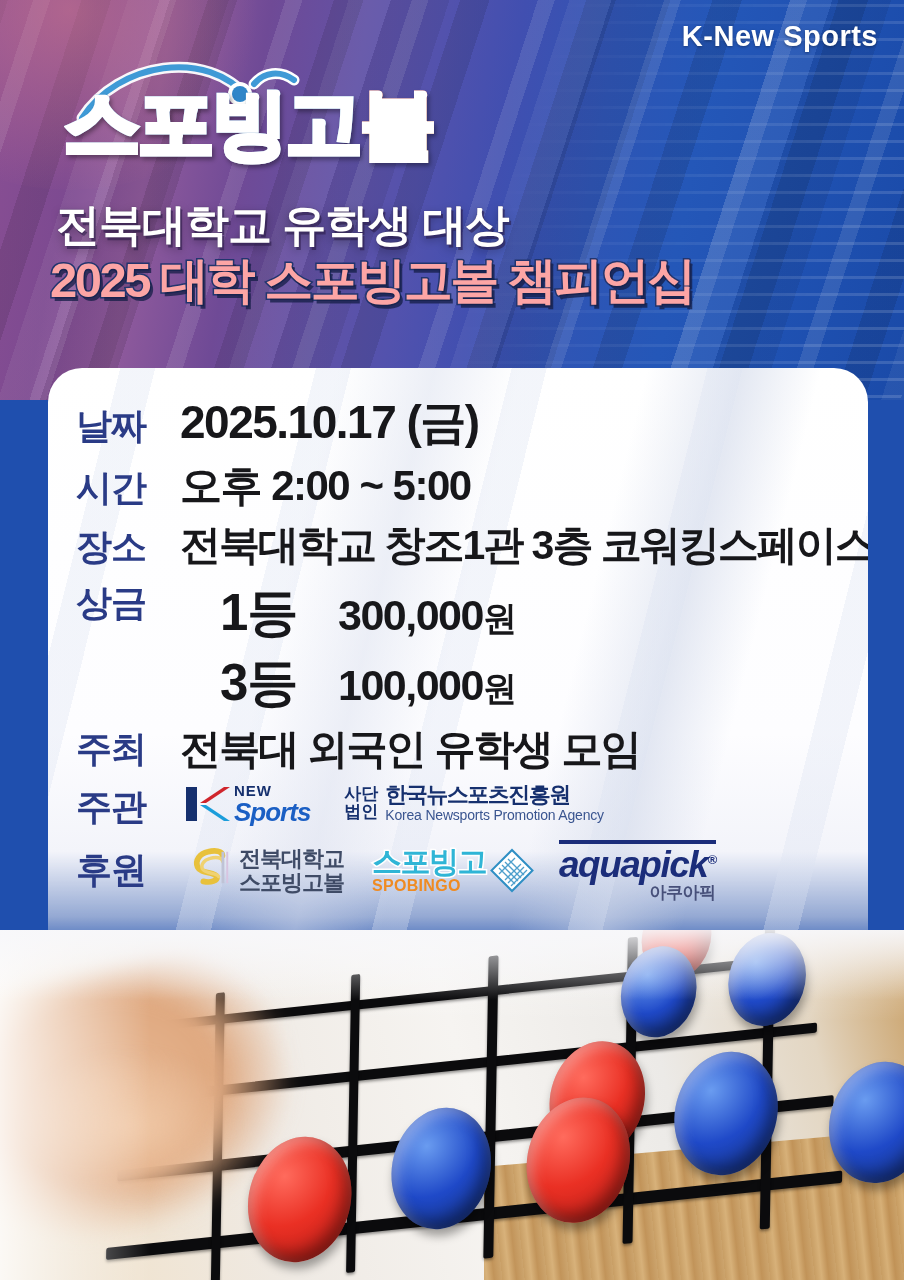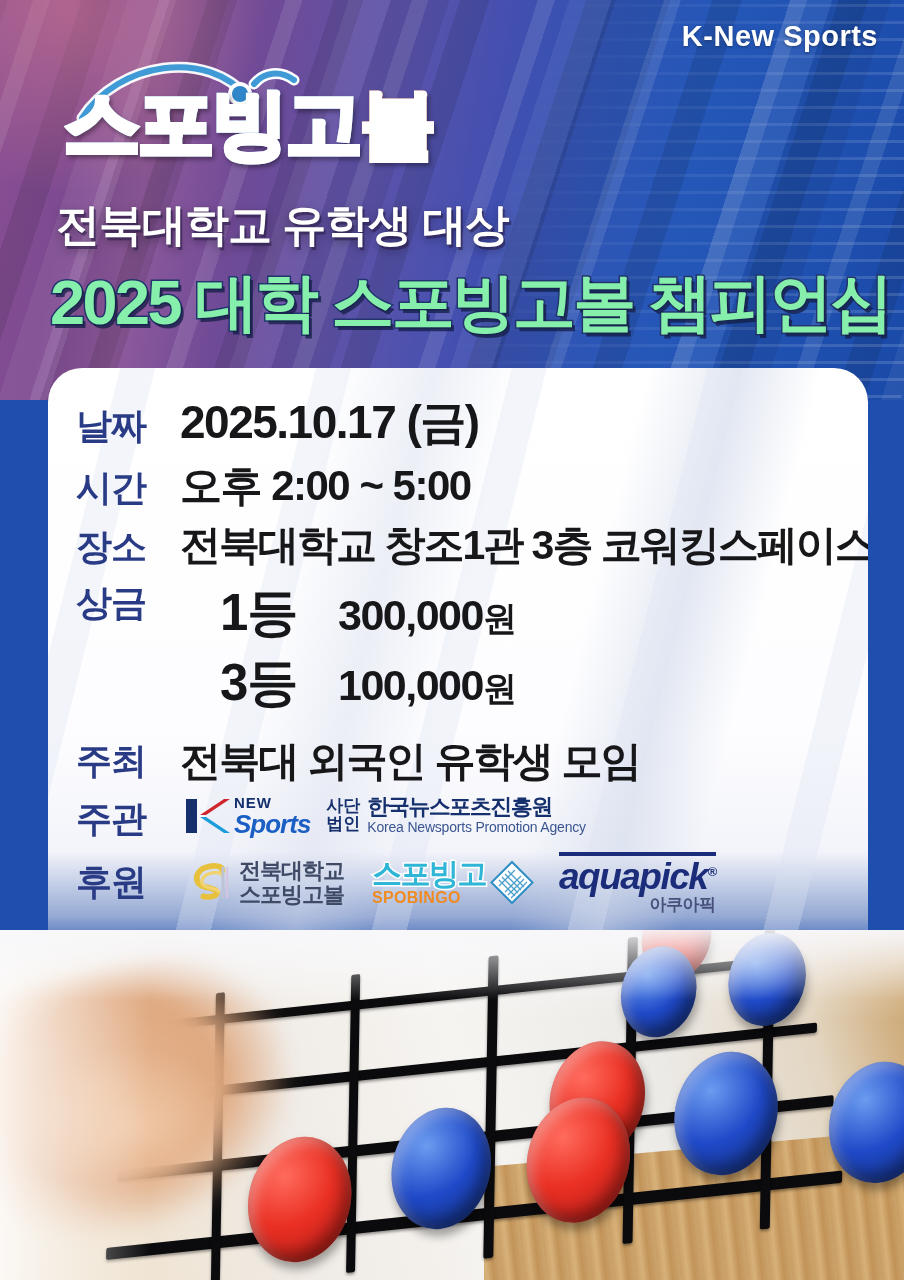--- a/index.html
+++ b/index.html
@@ -75,22 +75,22 @@
   .bw-blue{background-image:linear-gradient(180deg,#2f7fc4 0%,#4c9fd8 38%,#9fd2ee 72%,#dff0fb 100%);}
   .bw-orange{background-image:linear-gradient(180deg,#d8342a 0%,#e9632c 42%,#f0a348 78%,#f7cf8e 100%);}
 
   
   .subtitle{
     position:absolute;left:56px;top:196px;
     font-size:44px;font-weight:bold;color:#ffffff;letter-spacing:-1px;
     text-shadow:0 0 1px #3a2a55, 2px 3px 0 rgba(40,25,70,.55), 0 4px 10px rgba(0,0,0,.35);
   }
   .maintitle{
-    position:absolute;left:50px;top:260px;width:820px;
-    font-size:63px;font-weight:bold;color:#86efac;letter-spacing:-2.5px;white-space:nowrap;
+    position:absolute;left:50px;top:248px;width:820px;
+    font-size:49px;font-weight:bold;color:#fca5a5;letter-spacing:-2.5px;white-space:nowrap;
     -webkit-text-stroke:3px #22356e;paint-order:stroke fill;
     text-shadow:3px 4px 0 rgba(20,30,70,.75);
   }
 
   
   .card{
     position:absolute;left:48px;top:368px;width:820px;height:590px;
     border-radius:34px 34px 0 0;
     background:
       linear-gradient(104deg,rgba(255,255,255,0) 62%,rgba(206,214,232,.55) 72%,rgba(255,255,255,0) 80%),
@@ -122,40 +122,40 @@
   .prize-list{display:flex;flex-direction:column;gap:1px;}
   .prize-line{display:flex;align-items:baseline;}
   .prize-rank{
     width:118px;flex:0 0 118px;
     font-size:51px;font-weight:bold;color:#17171a;letter-spacing:-1px;
   }
   .prize-amt{font-size:43px;font-weight:bold;color:#17171a;letter-spacing:-1.5px;}
   .prize-amt .won{font-size:34px;}
 
   
-  .host-row{display:flex;align-items:center;margin-top:16px;}
+  .host-row{display:flex;align-items:center;margin-top:4px;}
   .host-val{font-size:41px;font-weight:bold;color:#17171a;letter-spacing:-1.8px;}
   .org-row{display:flex;align-items:flex-start;margin-top:6px;}
   .spon-row{display:flex;align-items:center;margin-top:8px;}
 
   
   .knew-logo{display:flex;align-items:center;gap:4px;margin-left:4px;}
   .knew-logo .txt{display:flex;flex-direction:column;line-height:1;}
   .knew-logo .new{font-size:15px;font-weight:bold;color:#16306e;letter-spacing:1px;}
   .knew-logo .sp{font-size:26px;font-weight:bold;font-style:italic;color:#1b5fc4;letter-spacing:-1px;margin-top:1px;}
 
   
-  .kns{display:flex;align-items:center;gap:7px;margin-left:16px;}
+  .kns{display:flex;align-items:center;gap:7px;margin-left:34px;}
   .kns .sadan{display:flex;flex-direction:column;line-height:1.05;font-size:17px;font-weight:bold;color:#16306e;}
   .kns .names{display:flex;flex-direction:column;line-height:1.05;}
   .kns .ko{font-size:22px;font-weight:bold;color:#16306e;letter-spacing:-1.5px;}
   .kns .en{font-size:14px;color:#3a5590;letter-spacing:-.2px;margin-top:2px;}
 
   
-  .jbnu{display:flex;align-items:center;gap:7px;margin-left:10px;}
+  .jbnu{display:flex;gap:7px;margin-left:10px;}
   .jbnu .mark{width:42px;height:42px;}
   .jbnu .txt{display:flex;flex-direction:column;line-height:1.08;}
   .jbnu .t1,.jbnu .t2{font-size:22px;font-weight:bold;color:#3f4b66;letter-spacing:-1px;}
 
   .spobingo{display:flex;align-items:center;gap:3px;margin-left:28px;}
   .spobingo .txt{display:flex;flex-direction:column;line-height:1;}
   .spobingo .ko{
     font-size:30px;font-weight:bold;color:#2fb5d6;letter-spacing:-1.5px;
     -webkit-text-stroke:3px #ffffff;paint-order:stroke fill;
   }

